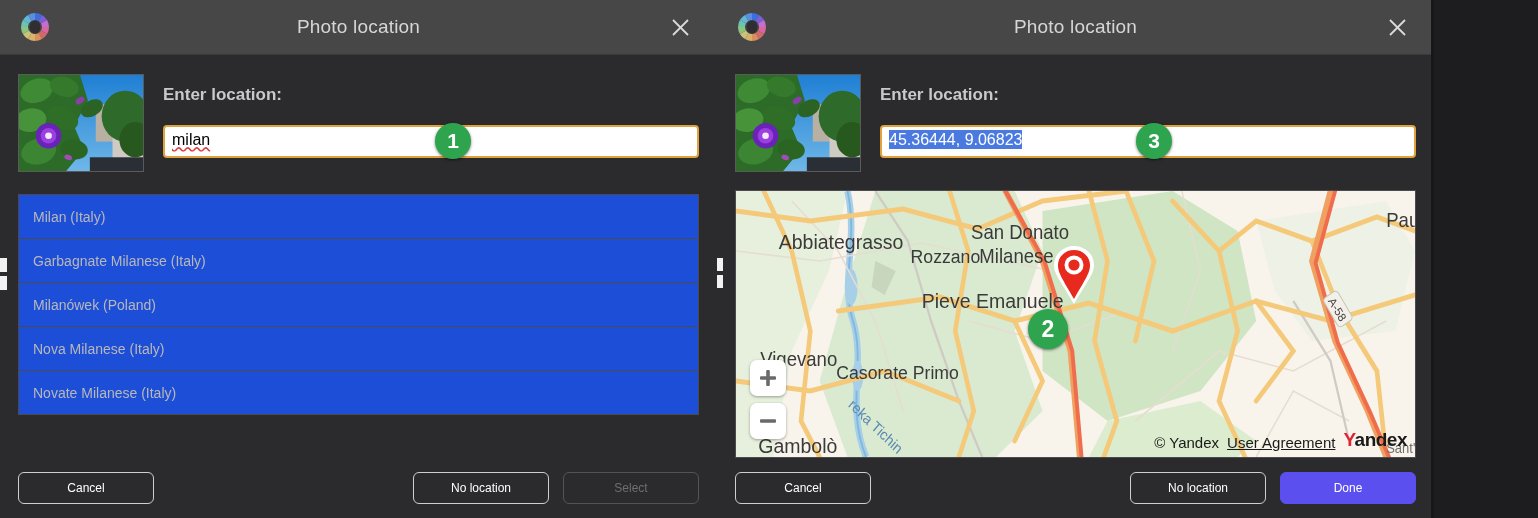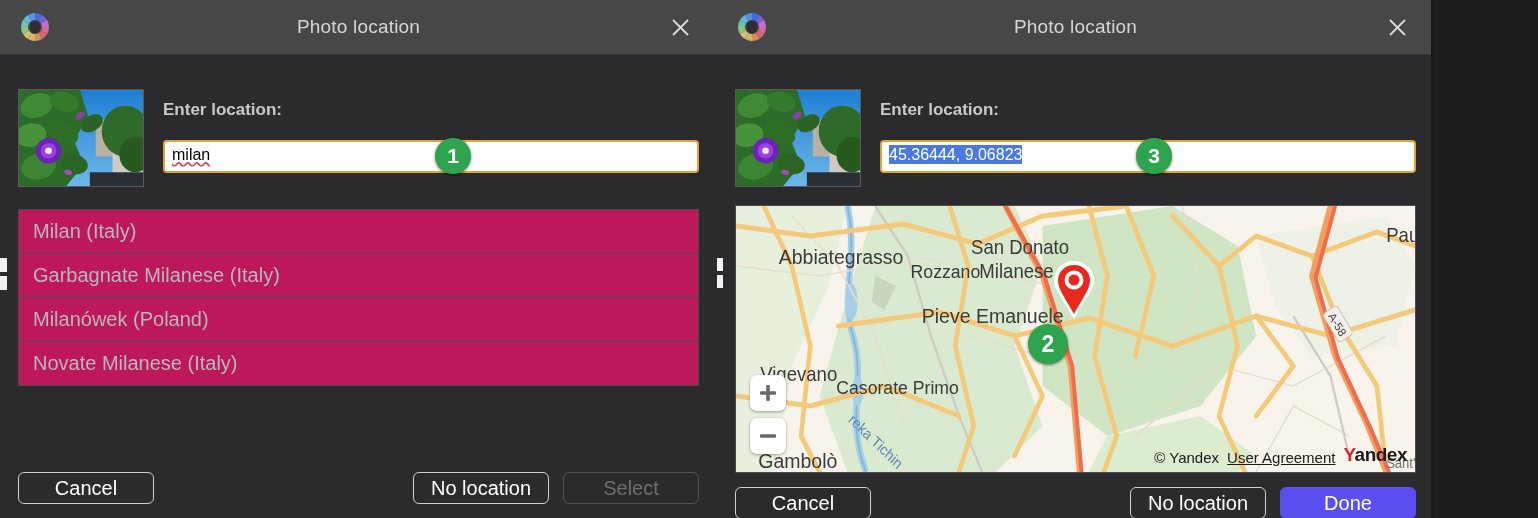--- a/index.html
+++ b/index.html
@@ -45,21 +45,21 @@
     margin-left: auto; margin-right: 22px;
     width: 30px; height: 30px;
     display: flex; align-items: center; justify-content: center;
     color: #dadada; font-size: 24px; line-height: 1;
     cursor: pointer; position: relative; z-index: 2;
   }
   .close-btn svg { display:block; }
 
   .body-area { flex: 1 1 auto; position: relative; padding: 0 18px; }
 
-  .top-row { display: flex; padding-top: 34px; }
+  .top-row { display: flex; padding-top: 19px; }
   .thumb {
     width: 126px; height: 98px;
     flex: 0 0 auto;
     border: 1px solid #5a5a5a;
     overflow: hidden;
     position: relative;
     background: #3b4a2a;
   }
   .thumb svg { display: block; width: 100%; height: 100%; }
 
@@ -101,43 +101,43 @@
   }
 
   
   .suggest-list {
     margin-top: 22px;
     border: 1px solid #4a4a4f;
     border-bottom: none;
   }
   .suggest-item {
     height: 44px;
-    background: #be185d;
+    background: #1d4ed8;
     border-bottom: 1px solid #4a4a4f;
     display: flex; align-items: center;
     padding-left: 14px;
-    font-size: 20px; color: #b8b8b8;
+    font-size: 14px; color: #b8b8b8;
     cursor: pointer;
   }
 
   
   .footer {
     flex: 0 0 auto;
     height: 60px;
     display: flex; align-items: center;
     padding: 0 18px;
   }
   .btn {
     height: 32px;
     min-width: 136px;
     border-radius: 6px;
     border: 1px solid #cfcfcf;
     background: #2b2b2e;
     color: #ffffff;
-    font-size: 20px;
+    font-size: 12px;
     font-family: "Liberation Sans", sans-serif;
     cursor: pointer;
     display: flex; align-items: center; justify-content: center;
   }
   .btn.disabled {
     border-color: #545458; color: #6e6e72; cursor: default;
   }
   .btn.primary {
     background: #5b4ff0; border-color: #5b4ff0; color: #fff;
   }
@@ -267,20 +267,21 @@
             <span class="input-text-overlay"><span class="spell">milan</span></span>
             <div class="badge" style="left:272px; top:-2px;">1</div>
           </div>
         </div>
       </div>
 
       <div class="suggest-list">
         <div class="suggest-item">Milan (Italy)</div>
         <div class="suggest-item">Garbagnate Milanese (Italy)</div>
         <div class="suggest-item">Milanówek (Poland)</div>
+        <div class="suggest-item">Nova Milanese (Italy)</div>
         <div class="suggest-item">Novate Milanese (Italy)</div>
       </div>
     </div>
 
     <div class="footer">
       <button class="btn">Cancel</button>
       <div class="spacer"></div>
       <button class="btn">No location</button>
       <button class="btn disabled">Select</button>
     </div>

